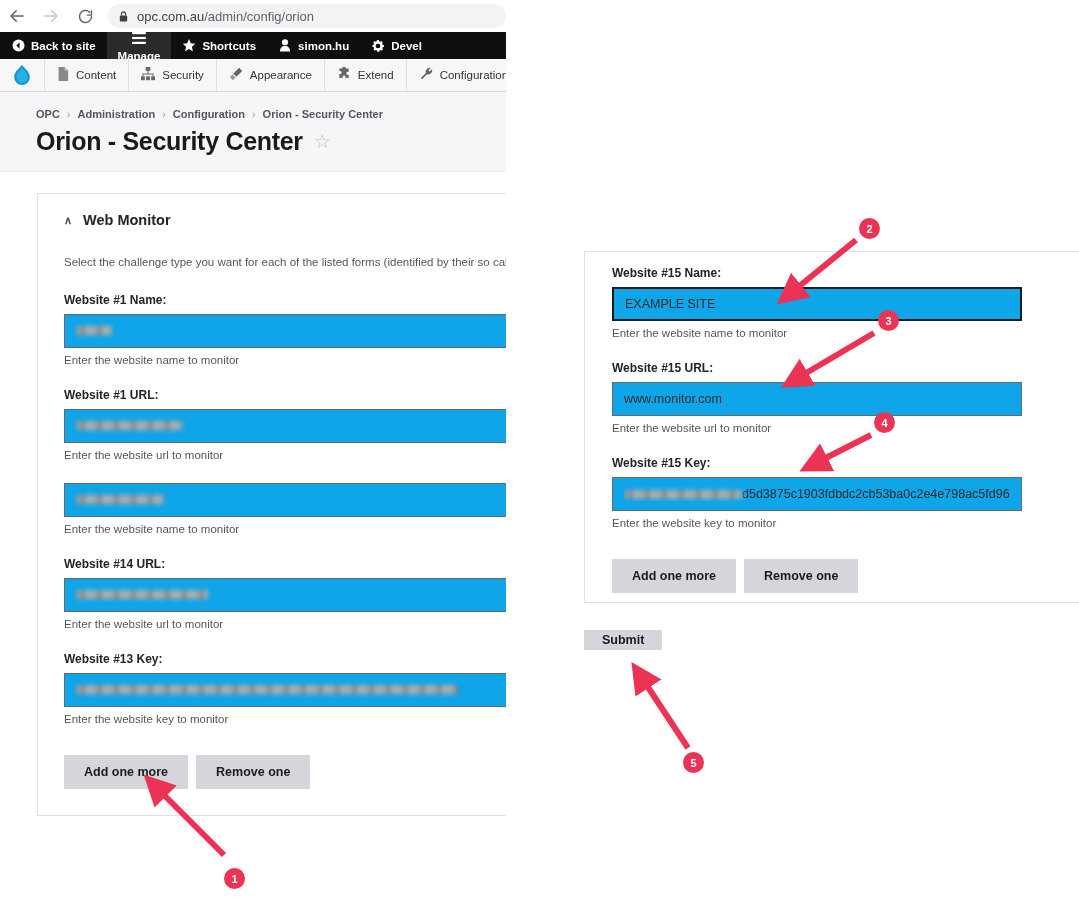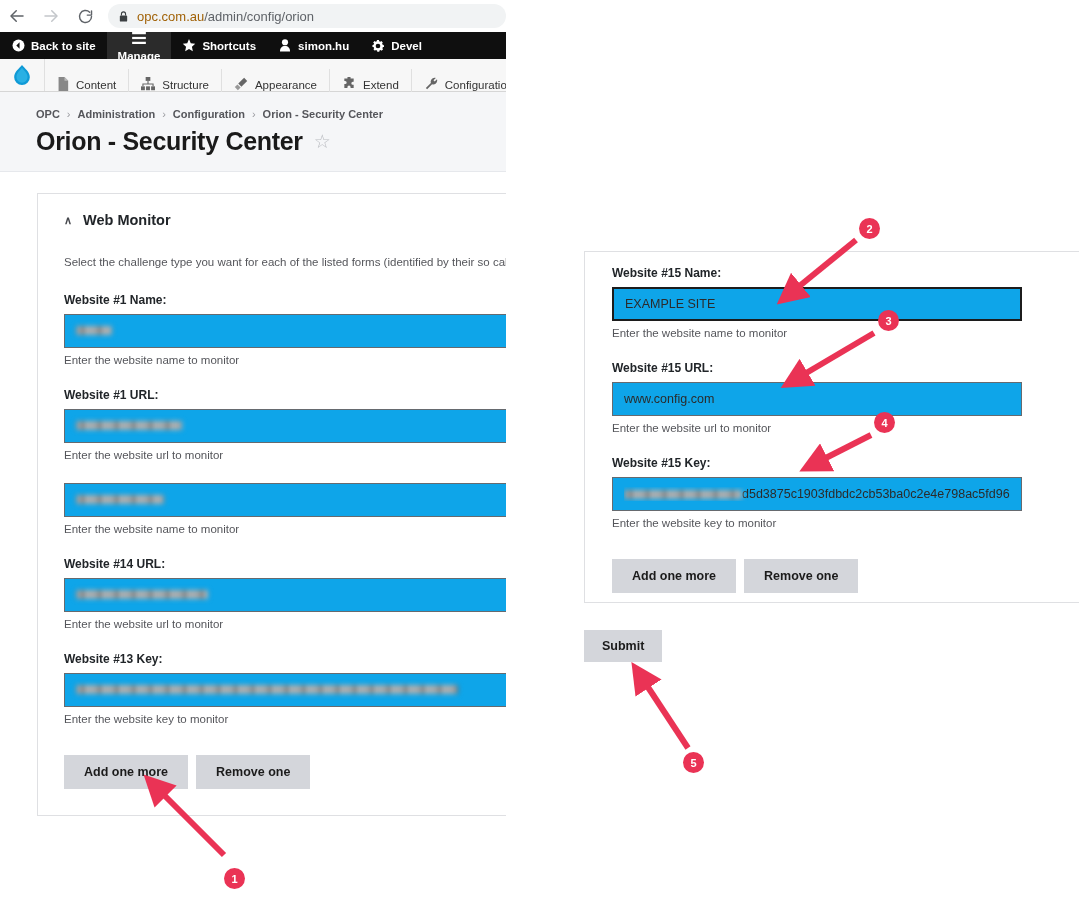--- a/index.html
+++ b/index.html
@@ -28,21 +28,21 @@
     width:34px; height:32px; display:flex; align-items:center; justify-content:center;
     cursor:pointer;
   }
   .nav-btn svg { display:block; }
   #omnibox {
     margin-left:6px; height:24px; flex:1; background:#f1f3f4;
     border-radius:12px; display:flex; align-items:center; padding:0 10px;
     font-size:13px; color:#202124;
   }
   #omnibox .lock { margin-right:8px; display:flex; }
-  .url-strong { color:#a16207; }
+  .url-strong { color:#404040; }
   .url-dim { color:#5f6368; }
 
   
   #admin-toolbar {
     position:absolute; left:0; top:32px; width:506px; height:27px;
     background:#0f0f0f; display:flex; align-items:stretch;
     font-size:11.5px; font-weight:bold; color:#ffffff;
   }
   .tb-item {
     display:flex; align-items:center; gap:6px; padding:0 11px; cursor:pointer;
@@ -52,21 +52,21 @@
   .tb-icon { display:flex; align-items:center; justify-content:center; width:14px; }
 
   
   #admin-menu {
     position:absolute; left:0; top:59px; width:506px; height:33px;
     background:#f7f7f7; border-bottom:1px solid #d6d6d6;
     display:flex; align-items:stretch; font-size:11.5px; color:#333;
   }
   .am-item {
     display:flex; align-items:center; gap:7px; padding:16px 12px; cursor:pointer;
-    border-right:1px solid #e0e0e0; white-space:nowrap;margin-top:10px;
+    border-right:1px solid #e0e0e0; white-space:nowrap;
   }
   #am-logo { padding:0 14px; border-right:1px solid #e0e0e0; display:flex; align-items:center; }
 
   
   #page-header {
     position:absolute; left:0; top:92px; width:506px; height:80px;
     background:#f5f6f8; border-bottom:1px solid #e6e8ec;
     padding:16px 0 0 36px;
   }
   #breadcrumb { font-size:11px; font-weight:bold; color:#55565b; display:flex; align-items:center; gap:7px; }
@@ -132,21 +132,21 @@
   }
   #right-card .field:first-child { margin-top:0; }
   #right-card .field-input { width:410px; }
   #right-card .field-desc { }
 
   #submit-wrap { position:absolute; left:584px; top:630px; }
   #submit-btn {
     background:#d4d6db; border:none; color:#1b1b1b;
     font-family:"Liberation Sans", sans-serif;
     font-size:12.5px; font-weight:bold;
-    padding:0 18px; height:32px; cursor:pointer;
+    padding:0 18px; height:20px; cursor:pointer;
     display:flex; align-items:center; justify-content:center;
   }
 
   
   #annotations {
     position:absolute; left:0; top:0; width:1079px; height:902px;
     pointer-events:none;
   }
   .marker {
     position:absolute; width:21px; height:21px; border-radius:50%;
@@ -258,21 +258,21 @@
     <div class="am-item">
       <span>
         <svg width="14" height="14" viewBox="0 0 18 18" fill="#666">
             <rect x="6" y="0" width="6" height="5"></rect>
             <rect x="0" y="12" width="5" height="5"></rect>
             <rect x="6.5" y="12" width="5" height="5"></rect>
             <rect x="13" y="12" width="5" height="5"></rect>
             <path d="M9 5v4M2.5 12V9h13v3" stroke="#666" stroke-width="1.4" fill="none"></path>
           </svg>
       </span>
-      <span>Structure</span>
+      <span>Security</span>
     </div>
     <div class="am-item">
       <span>
         <svg width="14" height="14" viewBox="0 0 18 18" fill="#666">
             <path d="M13 1l4 4-7.5 7.5-4-4z"></path>
             <path d="M4.5 9.5l4 4L5 17 1 13z" fill="#999"></path>
           </svg>
       </span>
       <span>Appearance</span>
     </div>
@@ -370,21 +370,21 @@
 <div id="right-card">
 
   <div class="field">
     <div class="field-label">Website #15 Name:</div>
     <div class="field-input focused">EXAMPLE SITE</div>
     <div class="field-desc">Enter the website name to monitor</div>
   </div>
 
   <div class="field">
     <div class="field-label">Website #15 URL:</div>
-    <div class="field-input">www.config.com</div>
+    <div class="field-input">www.monitor.com</div>
     <div class="field-desc">Enter the website url to monitor</div>
   </div>
 
   <div class="field">
     <div class="field-label">Website #15 Key:</div>
     <div class="field-input">
       <span class="clipped"><span class="redact" style="width:118px;vertical-align:middle;"></span><span>d5d3875c1903fdbdc2cb53ba0c2e4e798ac5fd96e</span></span>
     </div>
     <div class="field-desc">Enter the website key to monitor</div>
   </div>

